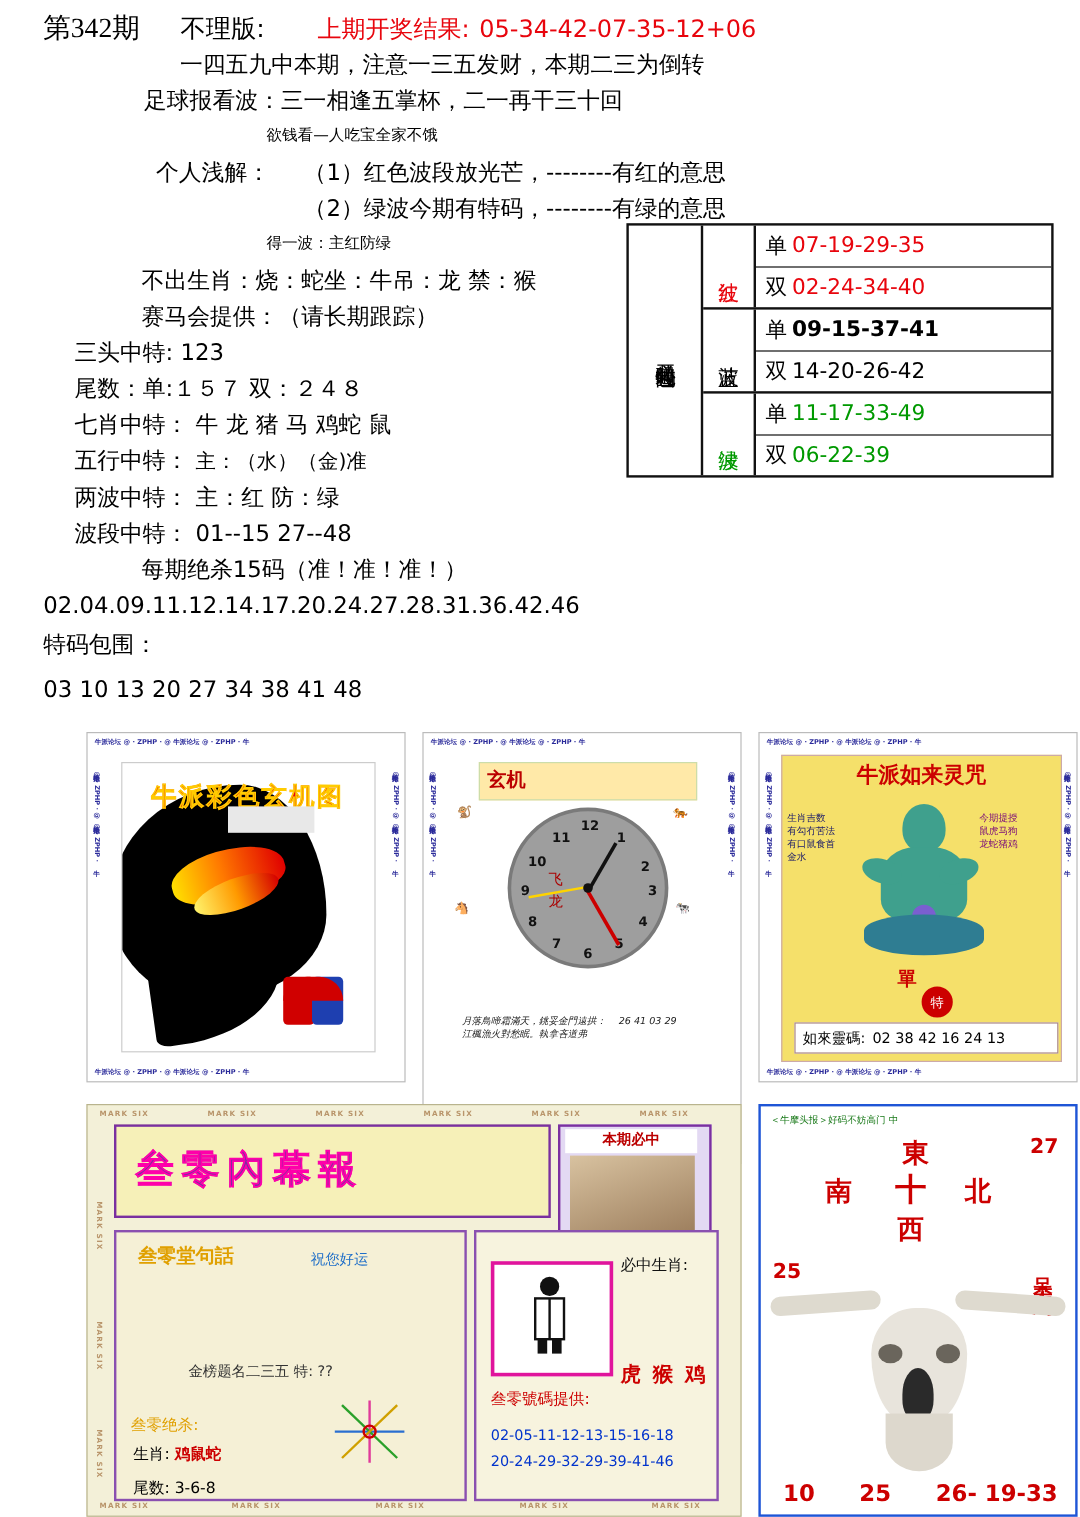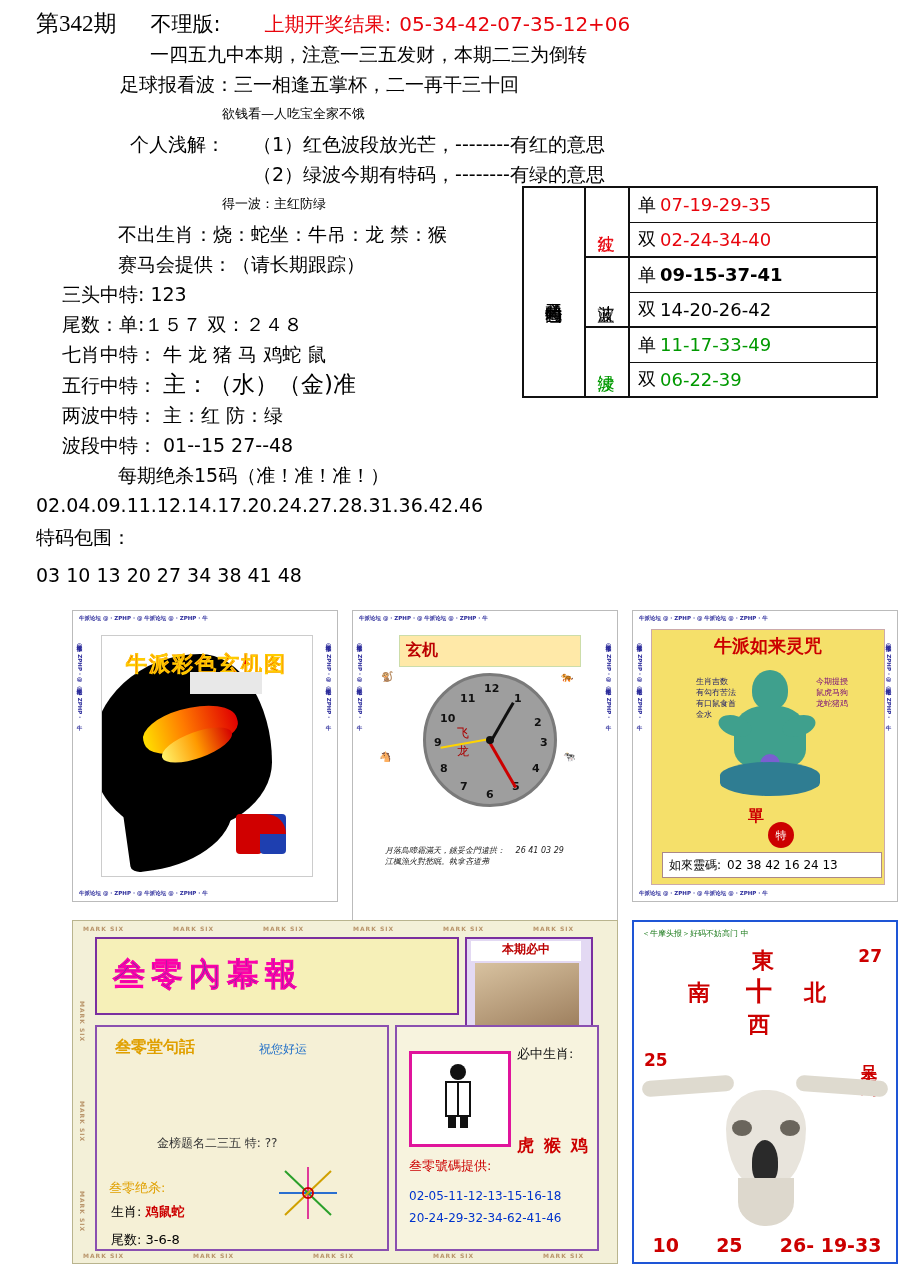--- a/index.html
+++ b/index.html
@@ -93,21 +93,21 @@
   #p3{left:632px;top:610px;width:266px;height:292px;background:#fff;border:1px solid #bbb;}
   .p3inner{position:absolute;left:18px;top:18px;width:232px;height:254px;background:#f5e06a;border:1px solid #caa;}
   .p3title{position:absolute;left:0;top:4px;width:232px;text-align:center;font-size:18px;font-weight:bold;color:#cc0000;}
   .buddha{position:absolute;left:72px;top:40px;width:92px;height:130px;}
   .bhead{position:absolute;left:28px;top:0;width:36px;height:40px;background:#3fa08d;border-radius:50% 50% 45% 45%;}
   .bbody{position:absolute;left:10px;top:36px;width:72px;height:62px;background:#3fa08d;border-radius:40% 40% 30% 30%;}
   .barm-l{position:absolute;left:-6px;top:46px;width:34px;height:20px;background:#3fa08d;border-radius:50%;transform:rotate(18deg);}
   .barm-r{position:absolute;left:58px;top:46px;width:34px;height:20px;background:#3fa08d;border-radius:50%;transform:rotate(-18deg);}
   .bbase{position:absolute;left:-4px;top:92px;width:100px;height:34px;background:#2f7d92;border-radius:50%/40%;}
   .bpearl{position:absolute;left:36px;top:84px;width:20px;height:20px;border-radius:50%;background:#7a5fd0;}
-  .p3sidel{position:absolute;left:4px;top:46px;width:60px;font-size:8px;color:#1a1a6a;line-height:11px;margin-left:40px;}
+  .p3sidel{position:absolute;left:4px;top:46px;width:60px;font-size:8px;color:#1a1a6a;line-height:11px;}
   .p3sider{position:absolute;left:164px;top:46px;width:66px;font-size:8px;color:#7a0a7a;line-height:11px;}
   .p3badge{position:absolute;left:96px;top:176px;font-size:16px;color:#cc0000;font-weight:bold;}
   .p3circ{position:absolute;left:116px;top:192px;width:26px;height:26px;border-radius:50%;background:#cc0000;color:#fff;font-size:11px;display:flex;align-items:center;justify-content:center;}
   .p3bar{position:absolute;left:10px;top:222px;width:212px;height:24px;background:#fff;border:1px solid #a88;display:flex;align-items:center;padding-left:6px;font-size:12px;}
 
   
   #p4{left:72px;top:920px;width:546px;height:344px;background:#f3f0d8;border:1px solid #b9b48e;}
   .mk{position:absolute;font-size:6px;color:#b9956b;letter-spacing:1px;font-weight:bold;}
   .p4top{position:absolute;left:22px;top:16px;width:360px;height:74px;background:#f6f0b8;border:2px solid #7a2fa0;}
   .p4title{position:absolute;left:16px;top:14px;font-size:32px;font-weight:bold;color:#7a2fa0;letter-spacing:6px;-webkit-text-stroke:0.5px #ff00aa;}
@@ -190,21 +190,21 @@
     <div class="row">
       <div class="ln6">尾数：</div>
       <div style="font-size:19px;line-height:30px;">单:１５７ 双：２４８</div>
     </div>
     <div class="row">
       <div class="ln6">七肖中特：</div>
       <div style="font-size:19px;line-height:30px;padding-left:6px;">牛 龙 猪 马 鸡蛇 鼠</div>
     </div>
     <div class="row">
       <div class="ln6">五行中特：</div>
-      <div style="font-size:23px;line-height:30px;padding-left:6px;">主：（水）（金)准</div>
+      <div style="font-size:17px;line-height:30px;padding-left:6px;">主：（水）（金)准</div>
     </div>
     <div class="row">
       <div class="ln6">两波中特：</div>
       <div style="font-size:19px;line-height:30px;padding-left:6px;">主：红 防：绿</div>
     </div>
     <div class="row">
       <div class="ln6">波段中特：</div>
       <div style="font-size:19px;line-height:30px;padding-left:6px;">01--15 27--48</div>
     </div>
 
@@ -417,21 +417,21 @@
           <line x1="20" y1="20" x2="20" y2="54" stroke="#111" stroke-width="2"></line>
           <rect x="10" y="54" width="8" height="12" fill="#111"></rect>
           <rect x="22" y="54" width="8" height="12" fill="#111"></rect>
         </svg>
       </div>
       <div class="p4r1">必中生肖:</div>
       <div class="p4r2">虎 猴 鸡</div>
       <div class="p4r3">叁零號碼提供:</div>
       <div class="p4r4">
         <div>02-05-11-12-13-15-16-18</div>
-        <div>20-24-29-32-34-62-41-46</div>
+        <div>20-24-29-32-29-39-41-46</div>
       </div>
     </div>
   </div>
 
   <div class="panel" id="p5">
     <div class="p5cap">＜牛摩头报＞好码不妨高门 中</div>
 
     <div class="p5t" style="left:118px;top:24px;font-size:22px;color:#c00;">東</div>
     <div class="p5t" style="left:54px;top:56px;font-size:22px;color:#c00;">南</div>
     <div class="p5t" style="left:170px;top:56px;font-size:22px;color:#c00;">北</div>

